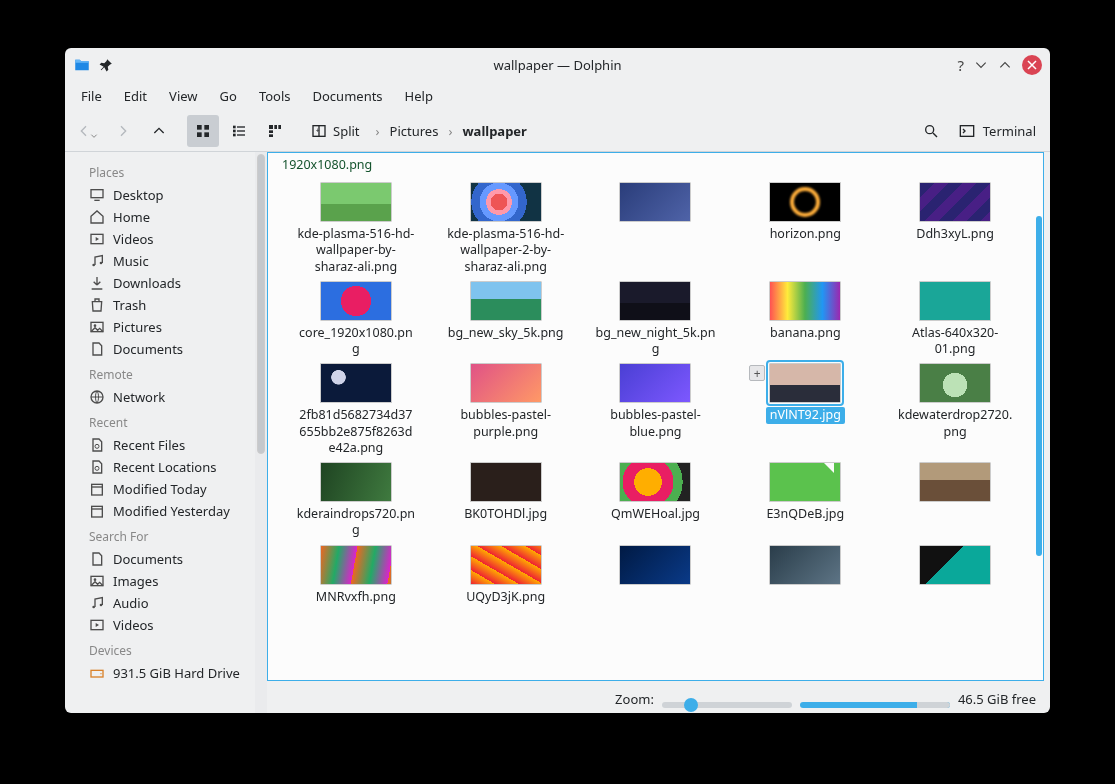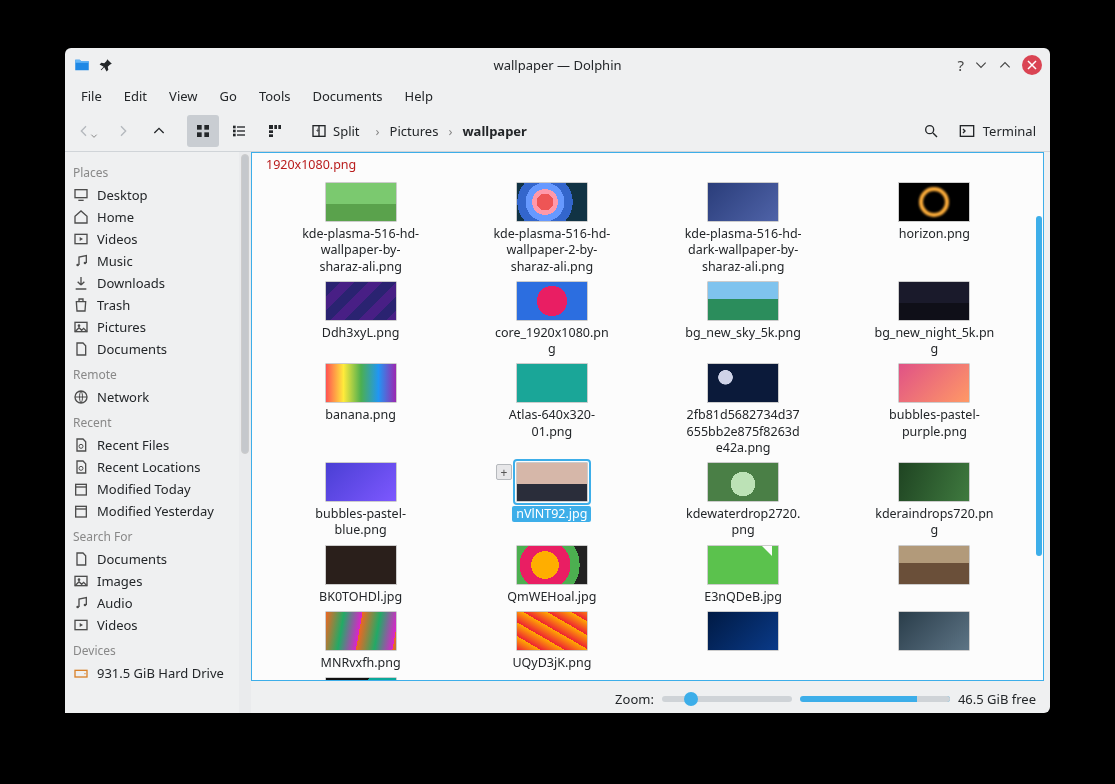--- a/index.html
+++ b/index.html
@@ -20,43 +20,43 @@
   .toolbar { height: 42px; display:flex; align-items:center; padding: 0 6px; gap:4px; border-bottom:1px solid #d0d4d8;}
   .tb-btn { width:32px; height:32px; display:flex; align-items:center; justify-content:center; border-radius:3px; color:#444;}
   .tb-btn.active { background:#c9cdd2; }
   .tb-btn.disabled { color:#b4b8bd; }
   .split-btn { display:flex; align-items:center; gap:6px; padding:0 8px; height:32px; border-radius:3px; color:#232629;}
   .breadcrumb { display:flex; align-items:center; gap:8px; margin-left:4px; color:#232629; }
   .crumb { padding:2px 2px; }
   .crumb.current { font-weight:bold; }
   .toolbar-spacer { flex:1; }
   .terminal-btn { display:flex; align-items:center; gap:8px; padding:0 8px; height:32px; }
-  .body { flex:1; display:flex; min-height:0; }
+  .body { flex:1; display:flex; min-height:0;margin-left:16px; }
   .sidebar { width:174px; background:#eff0f1; overflow-y:auto; padding:6px 0 6px 0; }
   .sidebar-header { color:#888; font-size:12px; padding:6px 8px 3px 8px; }
   .sidebar-item { display:flex; align-items:center; gap:8px; padding:3px 8px 3px 8px; height:22px; }
   .sidebar-scrollbar { width:12px; background:#eaebed; display:flex; align-items:flex-start;}
   .sidebar-scrollbar .thumb { width:8px; margin:2px; height:300px; background:#c5c8cc; border-radius:4px;}
   .content-wrap { flex:1; display:flex; flex-direction:column; min-width:0; padding: 0 6px 0 0;}
   .content { flex:1; background:#fcfcfc; border:1px solid #3daee9; margin:0 0 4px 0; overflow:hidden; position:relative; display:flex; flex-direction:column;}
-  .url-info { padding:3px 14px; font-size:12.5px; color:#b91c1c;}
+  .url-info { padding:3px 14px; font-size:12.5px; color:#14532d;}
   .grid-area { flex:1; overflow:hidden; position:relative;}
-  .grid { display:grid; grid-template-columns: repeat(4, 1fr); gap: 2px 2px; padding: 4px 14px;}
+  .grid { display:grid; grid-template-columns: repeat(5, 1fr); gap: 2px 2px; padding: 4px 14px;}
   .file { display:flex; flex-direction:column; align-items:center; text-align:center; padding:2px 2px; font-size:12.5px; }
   .thumb { width:72px; height:40px; background:#888; border:1px solid #ccc; border-radius:1px; position:relative; overflow:hidden; }
   .file.selected .thumb { outline: 2px solid #3daee9; outline-offset:1px; }
   .file.selected .label { background:#3daee9; color:#fff; border-radius:2px; padding:0 4px;}
   .label { margin-top:4px; max-width: 120px; word-break: break-word; line-height:1.3; }
   .plus-badge { position:absolute; top:2px; left:-20px; width:16px; height:16px; background:#e7e7e9; border:1px solid #b6b9bd; color:#555; font-size:12px; display:flex; align-items:center; justify-content:center; border-radius:2px;}
   .file.selected .thumb-wrap { position:relative; }
   .content-scroll { position:absolute; right:0; top:0; bottom:0; width:10px; background:transparent;}
   .content-scroll .thumb2 { position:absolute; right:1px; top:40px; width:6px; height:340px; background:#3daee9; border-radius:3px;}
   .statusbar { height:28px; display:flex; align-items:center; padding:0 8px; gap:12px; font-size:13px;}
   .statusbar .left { flex:0 0 auto; }
-  .statusbar .mid { flex:1; display:flex; align-items:center; justify-content:flex-end; gap:8px;}
+  .statusbar .mid { flex:1; display:flex; align-items:flex-end; justify-content:flex-end; gap:8px;}
   .slider { width:130px; height:6px; background:#cfd3d7; border-radius:3px; position:relative;}
   .slider .knob { position:absolute; left:22px; top:-4px; width:14px; height:14px; border-radius:50%; background:#3daee9; }
   .capacity { width:150px; height:6px; background:#3daee9; border-radius:3px; position:relative;}
   .capacity::after { content:""; position:absolute; right:0; top:0; width:22%; height:100%; background:#cfd3d7; border-radius:0 3px 3px 0;}
   svg { display:block; }
   .mini-icon { width:16px; height:16px; color:#4d4d4d; flex:0 0 16px;}
   .chev { color:#888; }
 
   
   .th-kde1 { background: linear-gradient(180deg,#7bc96f 0 55%, #5aa24c 55%); }
@@ -404,21 +404,20 @@
               <div class="file">
                 <div class="thumb-wrap" style="position: relative;">
                   <div class="thumb th-kde2"></div>
                 </div>
                 <div class="label">kde-plasma-516-hd-wallpaper-2-by-sharaz-ali.png</div>
               </div>
               <div class="file">
                 <div class="thumb-wrap" style="position: relative;">
                   <div class="thumb th-kde3"></div>
                 </div>
-                <div class="label">kde-plasma-516-hd-dark-wallpaper-by-sharaz-ali.png</div>
               </div>
               <div class="file">
                 <div class="thumb-wrap" style="position: relative;">
                   <div class="thumb th-horizon"></div>
                 </div>
                 <div class="label">horizon.png</div>
               </div>
               <div class="file">
                 <div class="thumb-wrap" style="position: relative;">
                   <div class="thumb th-ddh"></div>

